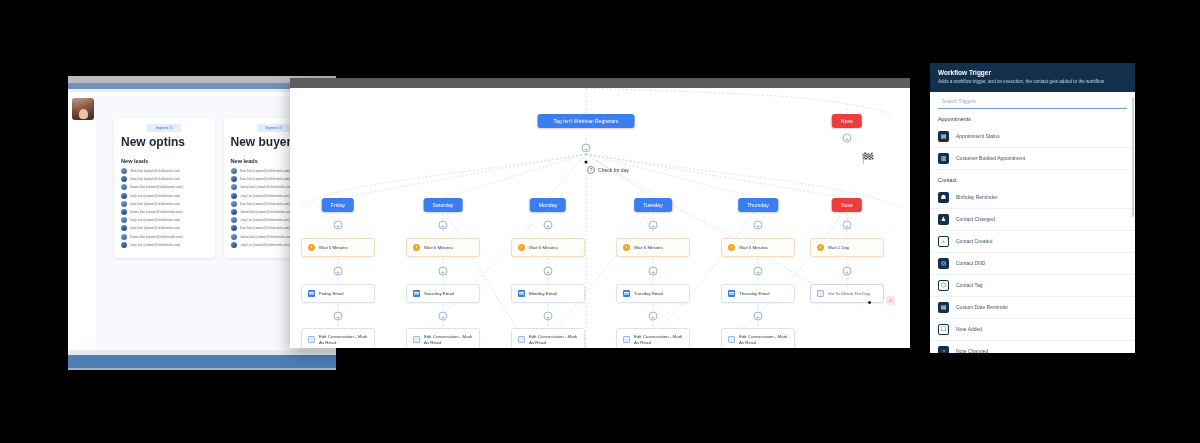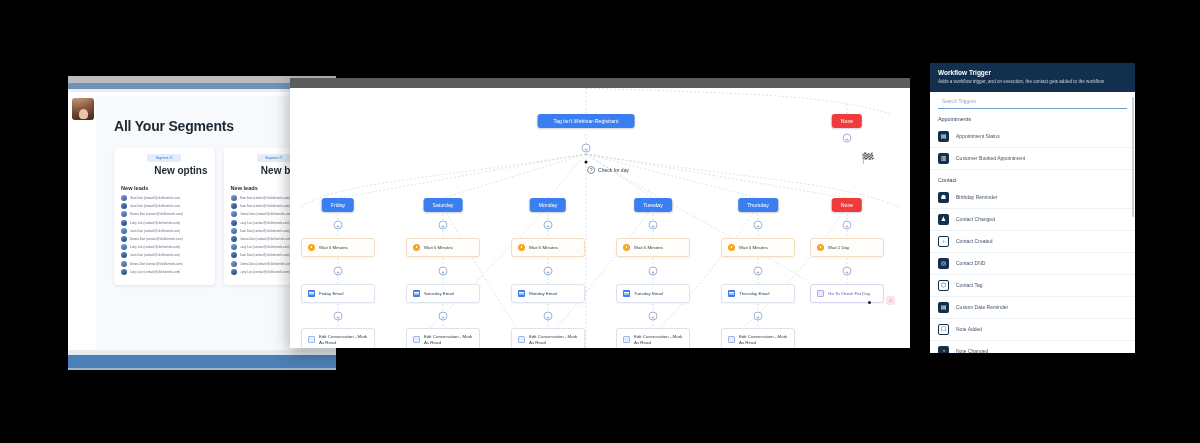--- a/index.html
+++ b/index.html
@@ -20,21 +20,21 @@
   .avatar::after{content:"";position:absolute;left:7px;top:11px;width:9px;height:10px;
     border-radius:50% 50% 40% 40%;background:#e8c3a6;}
   .seg-page { position:absolute; left:28px; top:4px; right:0; bottom:0;
     background:#f7f9fc; padding:22px 12px 0 18px; }
   .seg-title { font-size:14px; font-weight:bold; color:#1b2733; letter-spacing:-.2px; margin-bottom:14px; }
   .seg-cards { display:flex; gap:9px; }
   .seg-card { flex:1; background:#fff; border-radius:4px; padding:6px 7px 8px;
     box-shadow:0 1px 3px rgba(20,40,70,.10); min-width:0; }
   .seg-badge { display:block; margin:0 auto 3px; width:34px; text-align:center;
     font-size:3.2px; color:#2f6fd0; background:#e3edfb; border-radius:2px; padding:2px 0; }
-  .seg-name { text-align:right; font-size:10px; font-weight:bold; color:#1b2733; }
+  .seg-name { text-align:left; font-size:12px; font-weight:bold; color:#1b2733; }
   .seg-sub { font-size:5.6px; font-weight:bold; color:#1b2733; margin:9px 0 4px; }
   .lead { display:flex; align-items:center; gap:3px; margin-bottom:2.2px; }
   .lead-av { width:6px; height:6px; border-radius:50%; flex:none;
     background:linear-gradient(150deg,#7aa7e0,#3c5a8a); }
   .lead-av.b { background:linear-gradient(150deg,#5f8ed8,#27406b); }
   .lead-tx { font-size:3px; color:#5c6b7d; white-space:nowrap; overflow:hidden; }
   .lw-foot1 { height:5px; background:#e6ebf1; }
   .lw-foot2 { height:13px; background:#4b7fb5; }
   .lw-foot3 { height:3px; background:#9fb8d2; }
 
@@ -105,21 +105,20 @@
 
 <div class="stage">
 
   <div class="left-win">
     <div class="lw-bar1"></div>
     <div class="lw-bar2"></div>
     <div class="lw-bar3"></div>
     <div class="lw-body">
       <div class="avatar"></div>
       <div class="seg-page">
-        <div class="seg-title">All Your Segments</div>
         <div class="seg-cards">
 
           <div class="seg-card">
             <span class="seg-badge">Segment #1</span>
             <div class="seg-name">New optins</div>
             <div class="seg-sub">New leads</div>
             <div>
               <div class="lead">
                   <span class="lead-av"></span>
                   <span class="lead-tx">Jhon Doe (contact@clickfunnels.com)</span>

